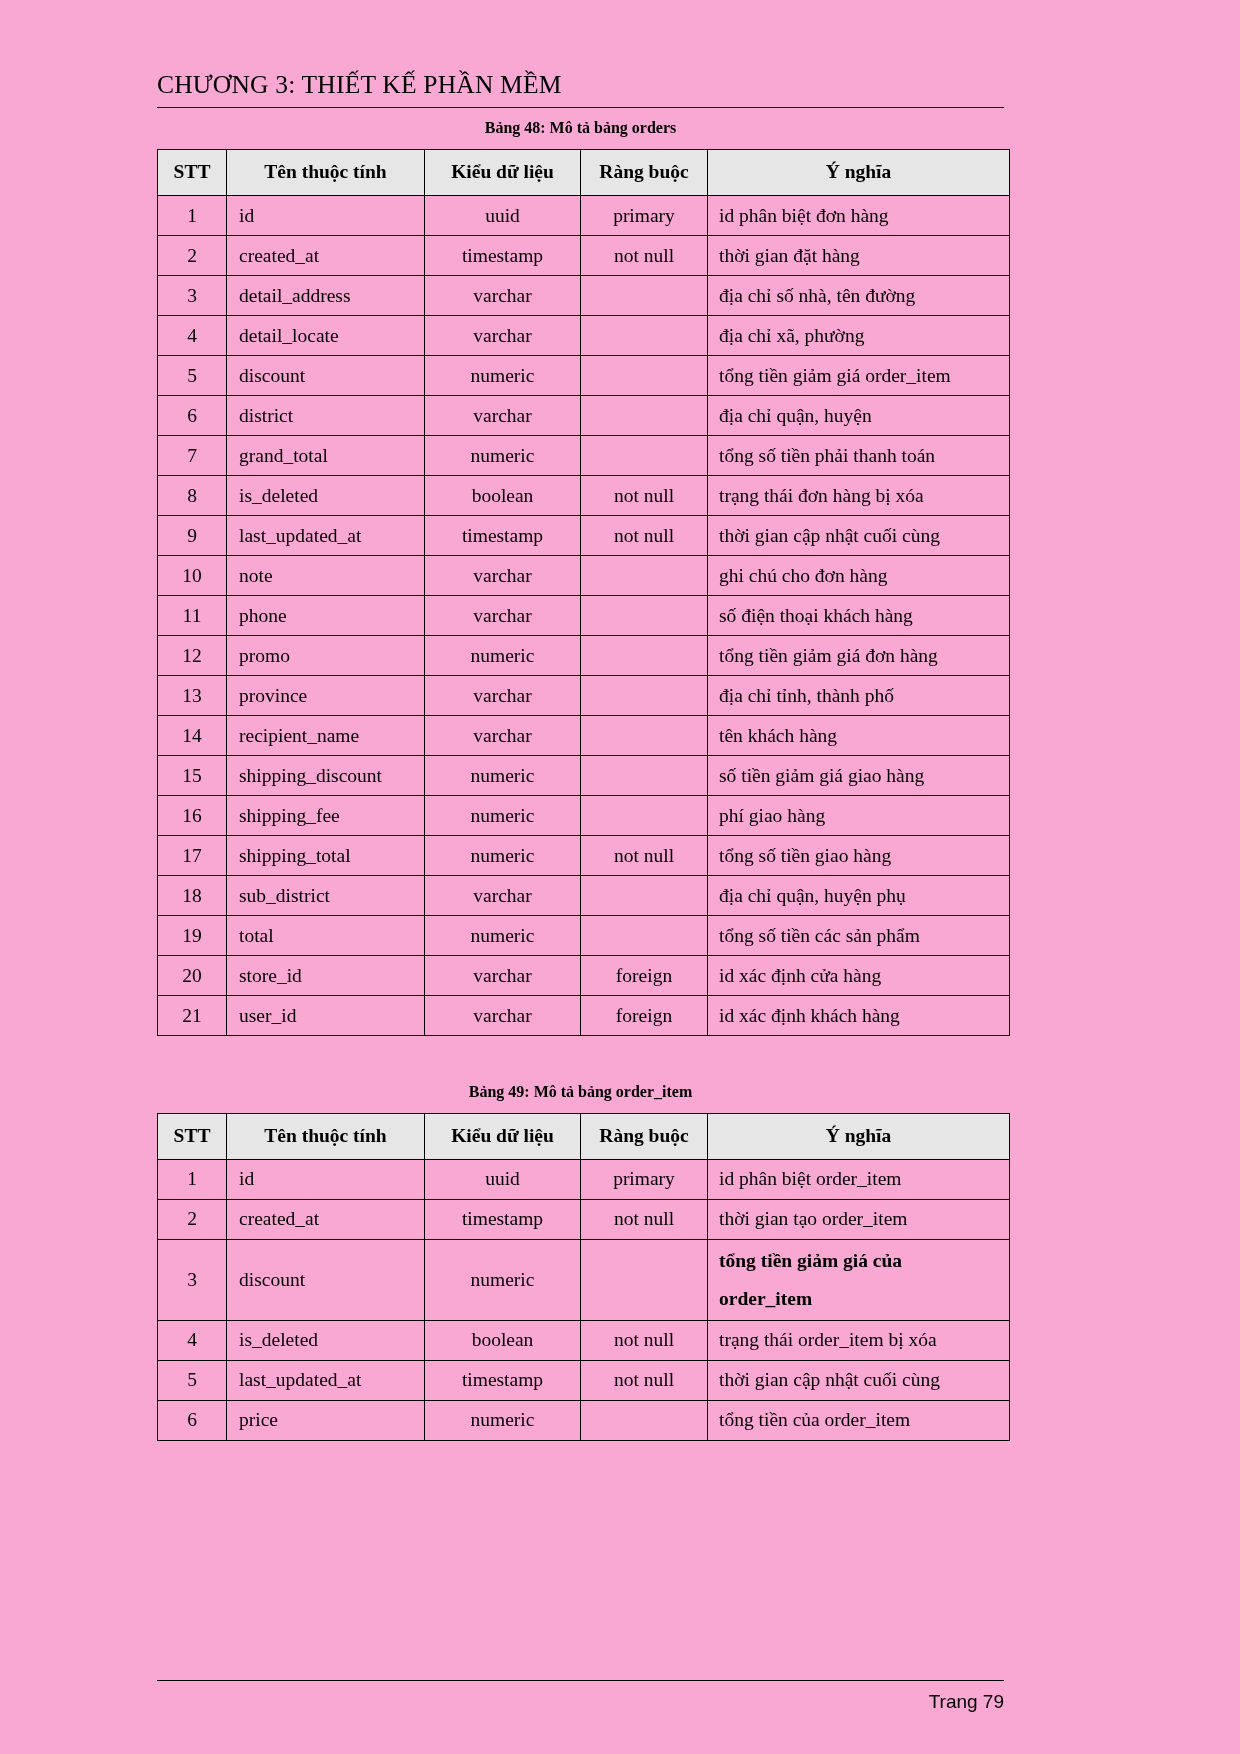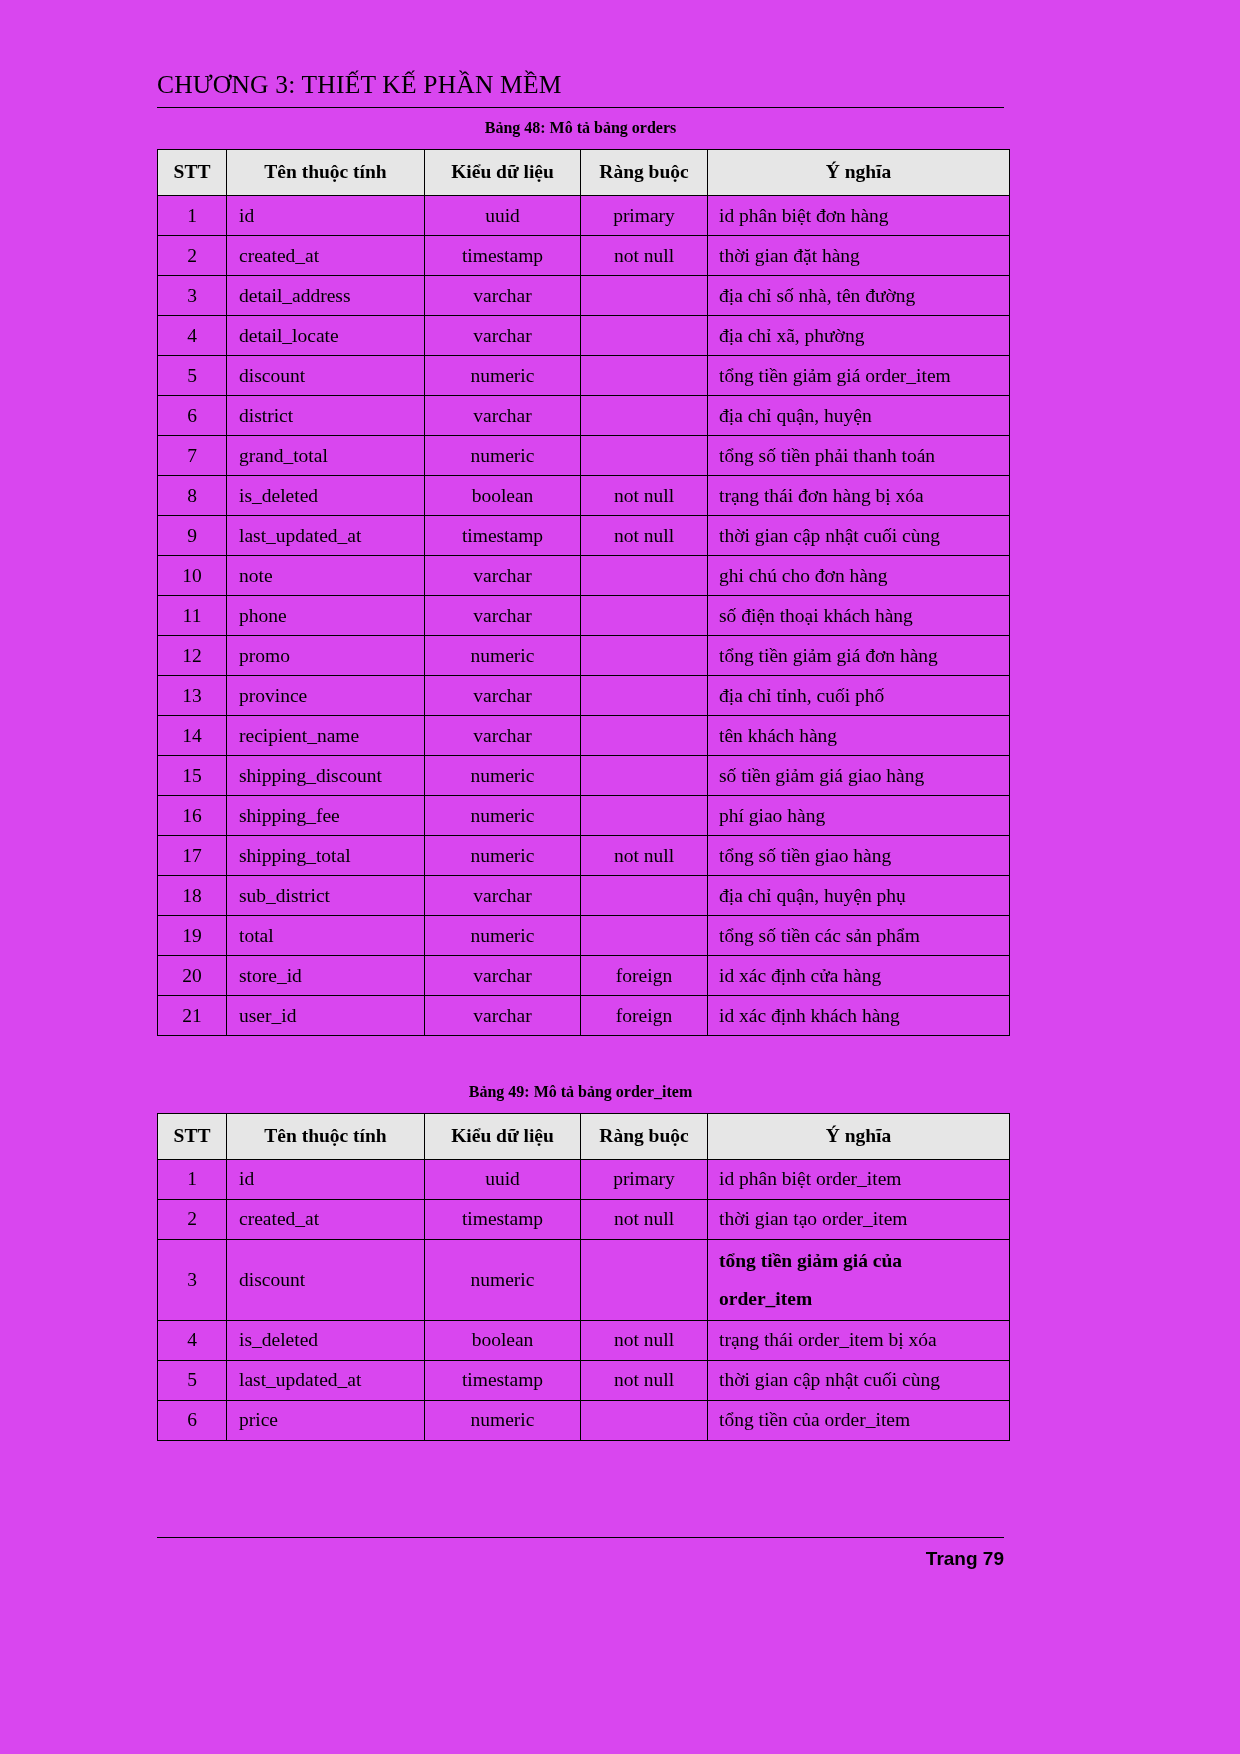--- a/index.html
+++ b/index.html
@@ -10,21 +10,21 @@
   body {
     font-family: "Liberation Serif", "DejaVu Serif", serif;
     color: #000000;
   }
   .page {
     position: relative;
     width: 1240px;
     height: 1754px;
     box-sizing: border-box;
     padding: 0;
-    background: #d946ef;
+    background: #f9a8d4;
     overflow: hidden;
   }
   .content {
     position: absolute;
     left: 157px;
     top: 70px;
     width: 847px;
   }
 
   
@@ -89,23 +89,22 @@
     padding-bottom: 2px !important;
     font-weight: bold;
   }
   tr.tall td { height: 80px; }
   .ml { display: block; }
 
   
   .footer {
     position: absolute;
     left: 157px;
-    top: 1537px;
-    width: 847px;
-    font-weight: bold;
+    top: 1680px;
+    width: 847px;
   }
   .foot-rule {
     border-bottom: 1.6px solid #000;
     width: 847px;
     margin-bottom: 10px;
   }
   .foot-text {
     text-align: right;
     font-size: 19px;
     font-family: "Liberation Sans", sans-serif;
@@ -217,21 +216,21 @@
             <td class="c-name">promo</td>
             <td class="c-type">numeric</td>
             <td class="c-cons"></td>
             <td class="c-mean">tổng tiền giảm giá đơn hàng</td>
           </tr>
           <tr>
             <td class="c-stt">13</td>
             <td class="c-name">province</td>
             <td class="c-type">varchar</td>
             <td class="c-cons"></td>
-            <td class="c-mean">địa chỉ tỉnh, cuối phố</td>
+            <td class="c-mean">địa chỉ tỉnh, thành phố</td>
           </tr>
           <tr>
             <td class="c-stt">14</td>
             <td class="c-name">recipient_name</td>
             <td class="c-type">varchar</td>
             <td class="c-cons"></td>
             <td class="c-mean">tên khách hàng</td>
           </tr>
           <tr>
             <td class="c-stt">15</td>

